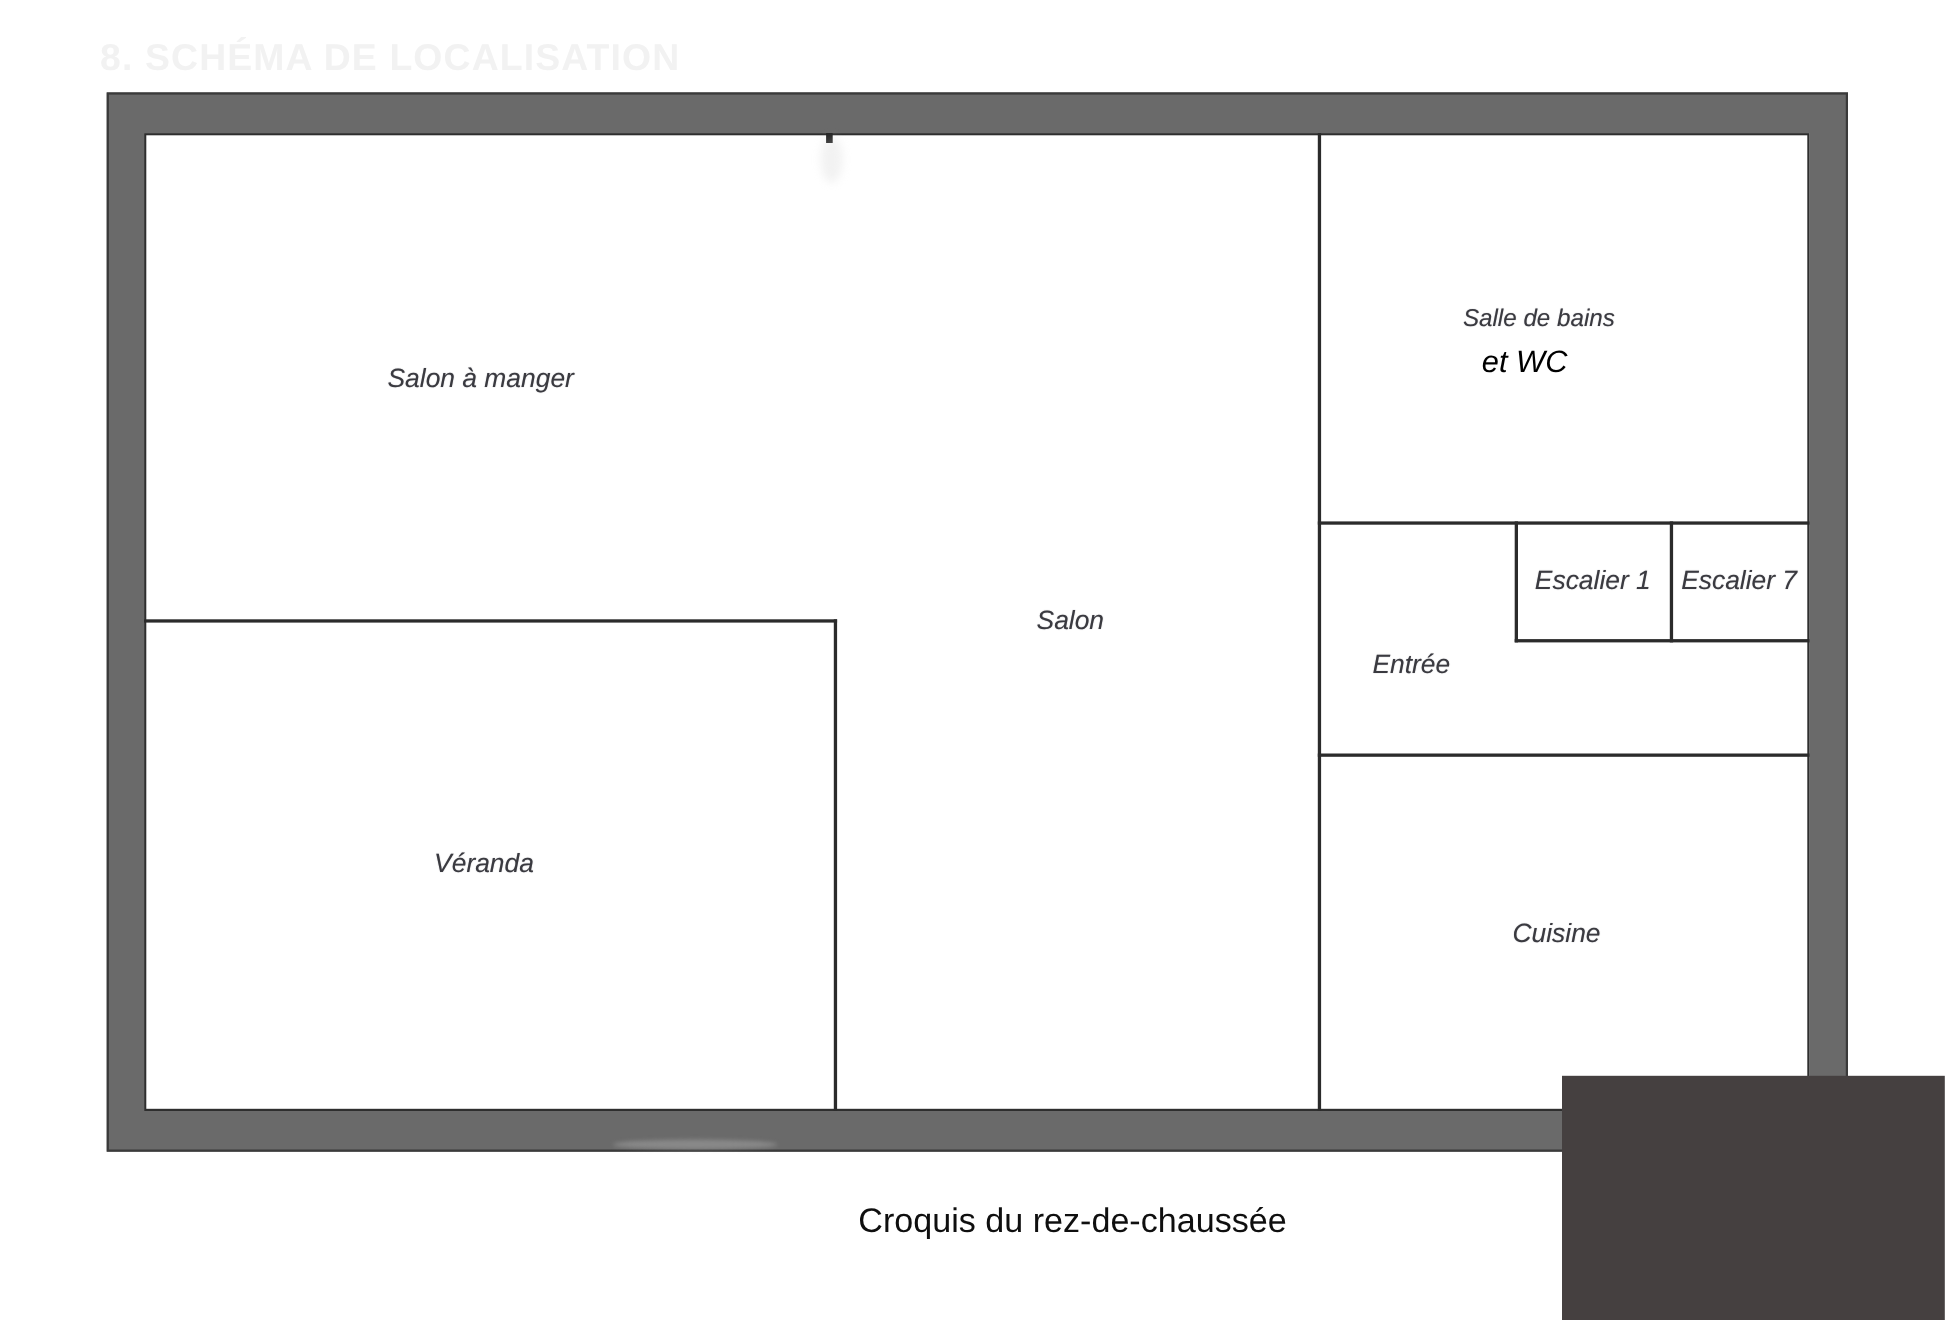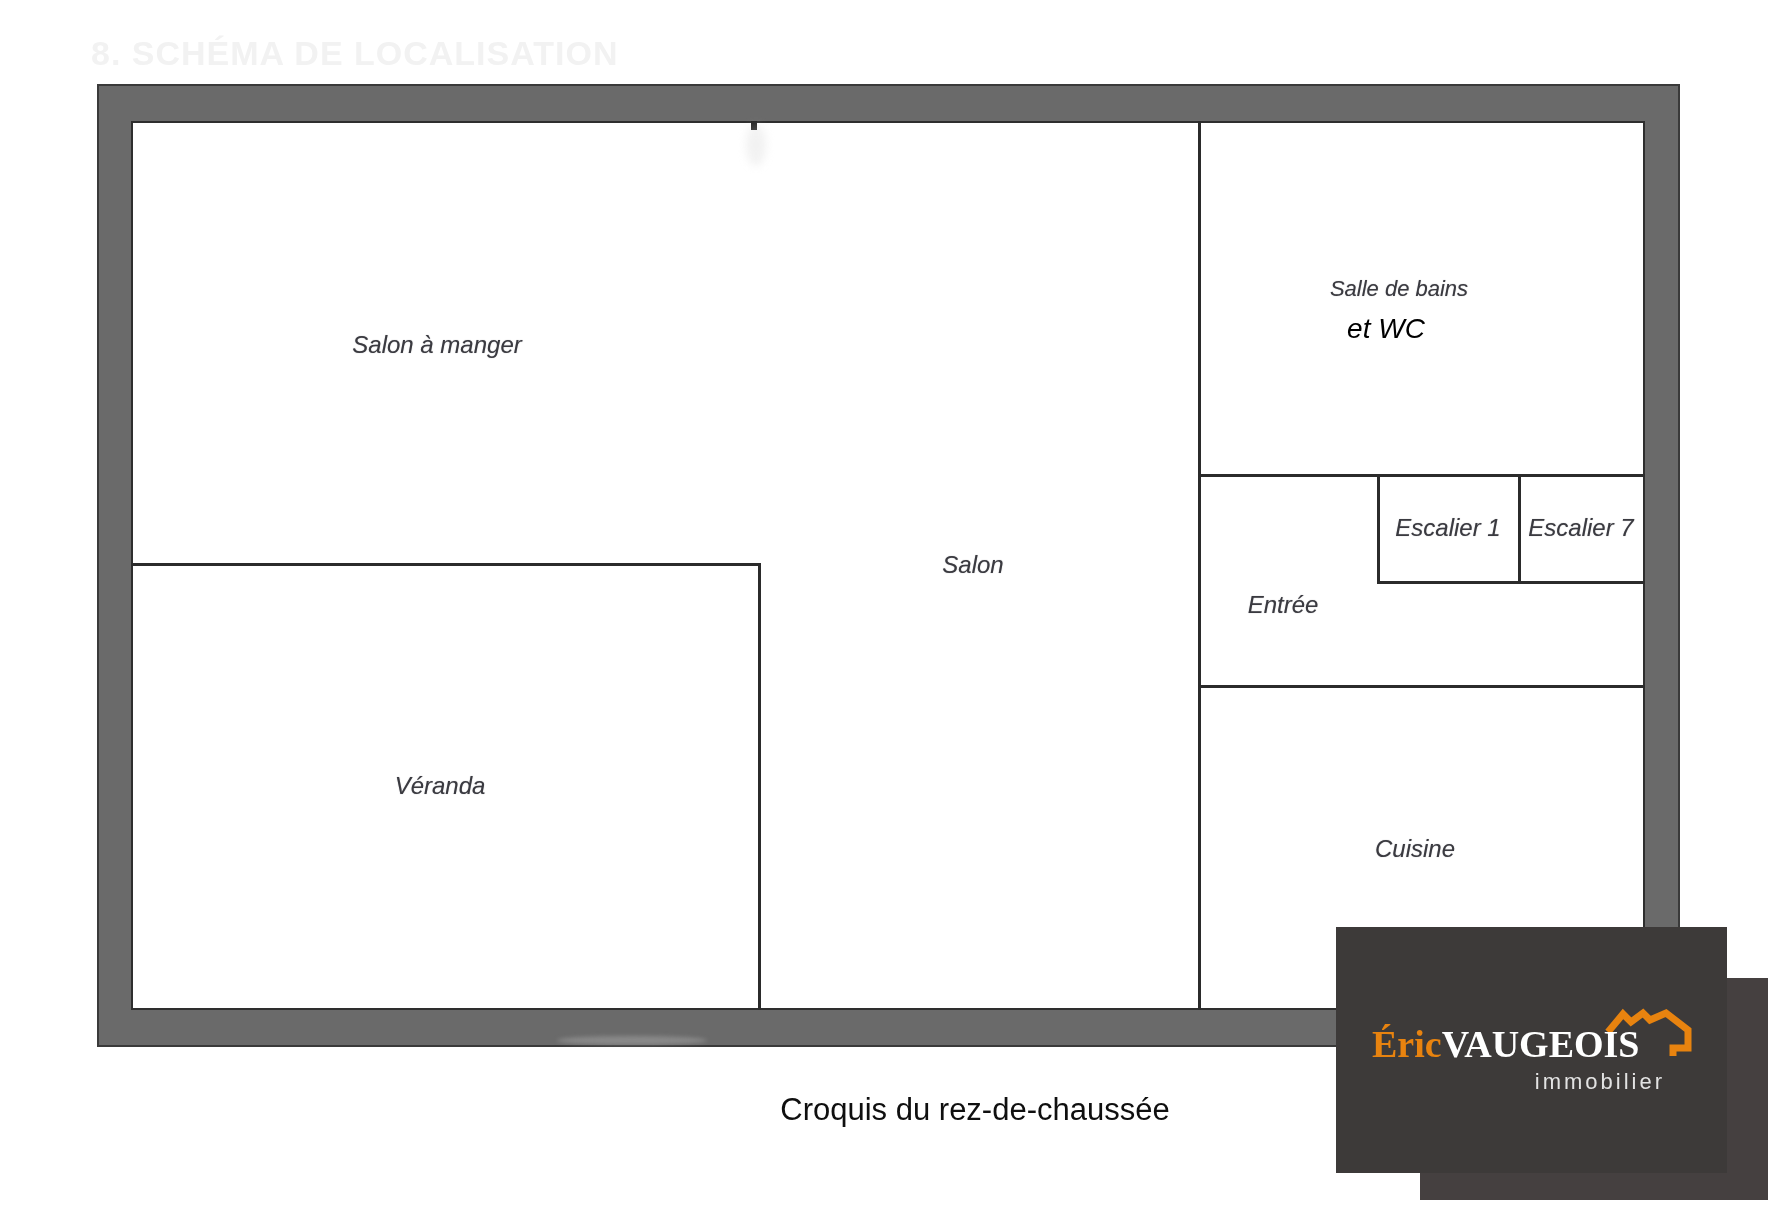--- a/index.html
+++ b/index.html
@@ -112,26 +112,17 @@
     <div class="room-label lbl-etwc">et WC</div>
     <div class="room-label lbl-entree">Entrée</div>
     <div class="room-label lbl-esc1">Escalier 1</div>
     <div class="room-label lbl-esc2">Escalier 7</div>
     <div class="room-label lbl-cuisine">Cuisine</div>
   </div>
 
   <div class="caption">Croquis du rez-de-chaussée</div>
 
   <div class="logo-shadow"></div>
-  <div class="logo-box">
-    <svg class="roof-svg" width="391" height="246" viewBox="0 0 391 246">
-      <polyline points="272,105 287,87 295,95 307,86 314,93 330,86 352,103 352,121 337,121 337,129" fill="none" stroke="#e8830f" stroke-width="7"></polyline>
-    </svg>
-    <div class="logo-brand">
-      <span class="brand-first">Éric</span><span class="brand-rest">VAUGEOIS</span>
-    </div>
-    <div class="logo-tagline">immobilier</div>
-  </div>
 
   <div class="artifact1"></div>
   <div class="artifact2"></div>
 
 </div>
 
 </body></html>

